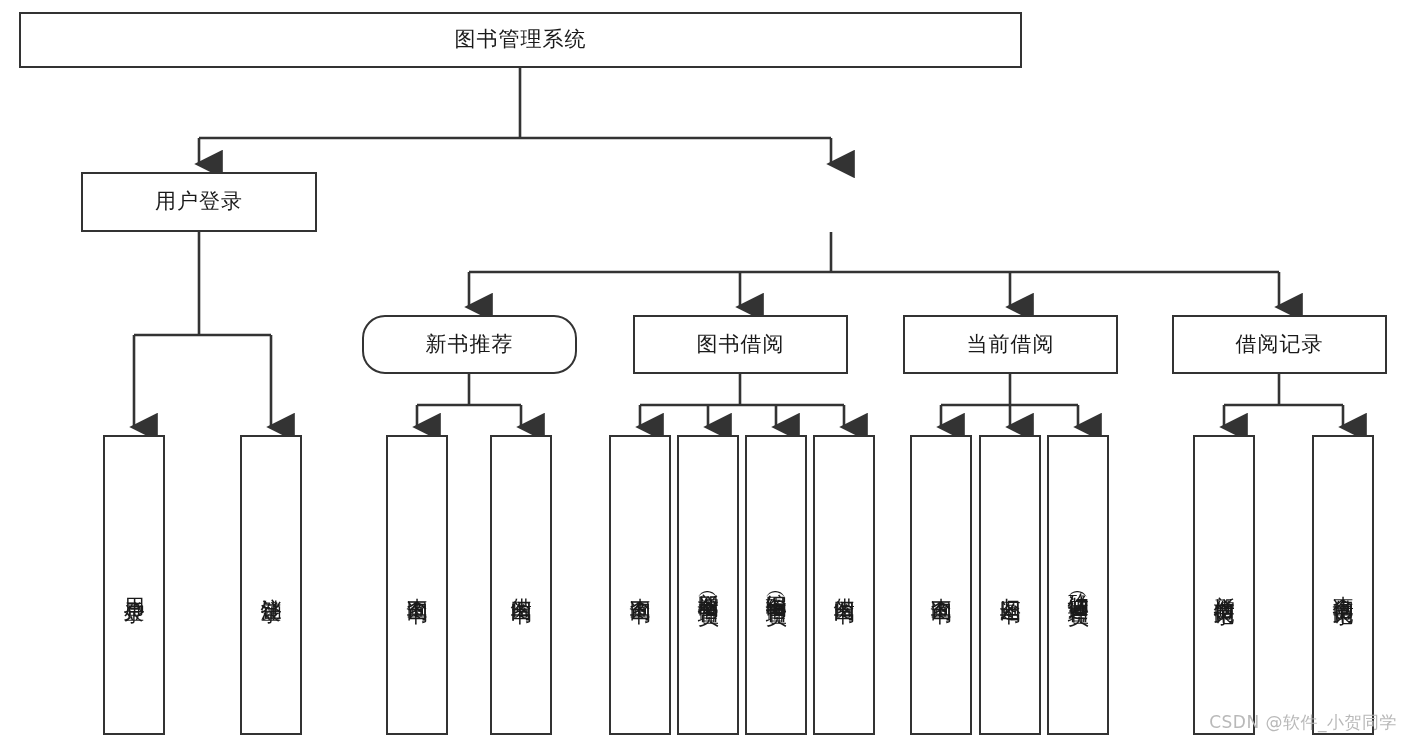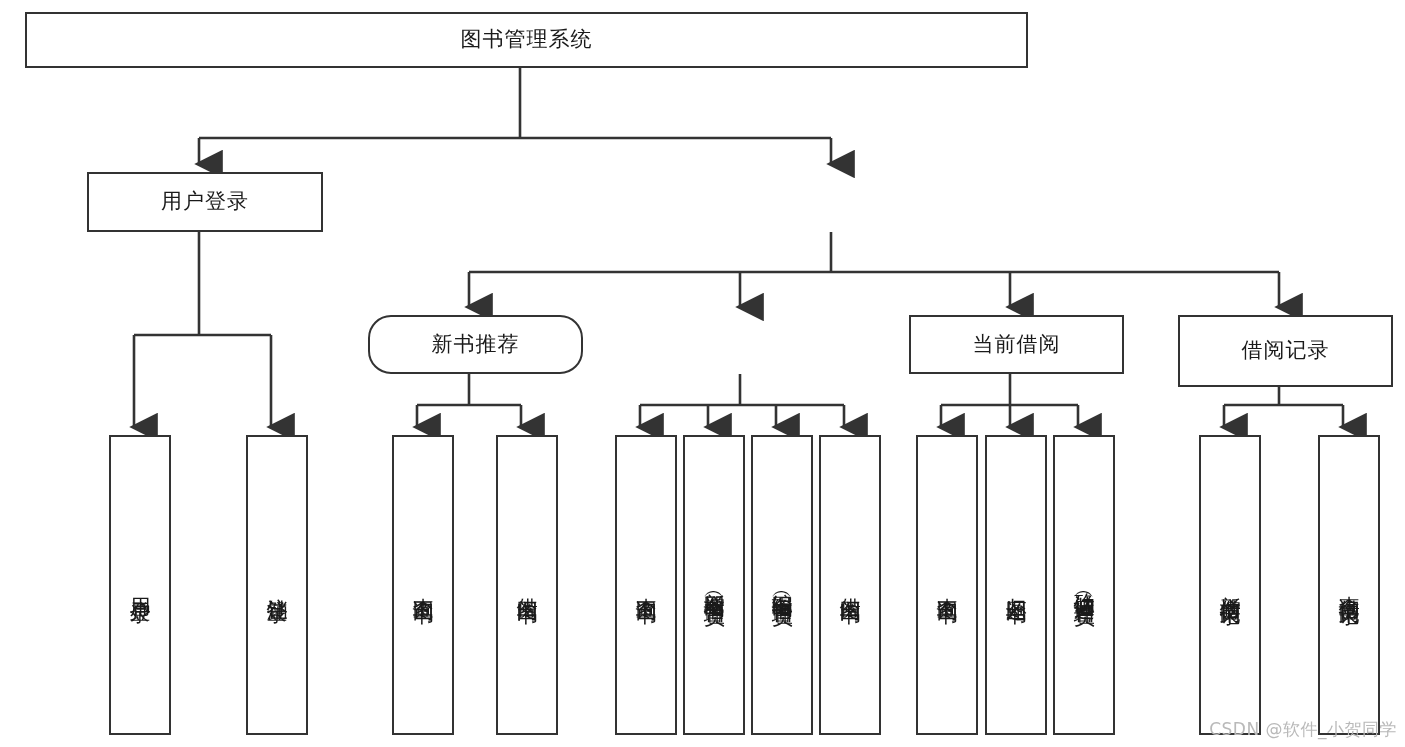--- a/index.html
+++ b/index.html
@@ -19,21 +19,20 @@
   }
   .node {
     position: absolute;
     box-sizing: border-box;
     border: 2px solid #333333;
     background: #ffffff;
     display: flex;
     align-items: center;
     justify-content: center;
     color: #1a1a1a;
-    margin-left: 6px;
   }
   .node.horiz {
     font-size: 21px;
     letter-spacing: 1px;
     line-height: 1.2;
   }
   .node.vert {
     writing-mode: vertical-rl;
     text-orientation: upright;
     font-size: 21px;
@@ -53,21 +52,21 @@
     position: absolute;
     left: 0;
     top: 0;
     width: 1405px;
     height: 747px;
     pointer-events: none;
   }
   .watermark {
     position: absolute;
     right: 8px;
-    bottom: 6px;
+    bottom: 13px;
     font-size: 17px;
     color: #b9b9b9;
     letter-spacing: 0.5px;
     white-space: nowrap;
   }
 </style>
 </head>
 <body>
 
 <div id="canvas">
@@ -126,24 +125,27 @@
     <span class="label">图书管理系统</span>
   </div>
 
   <div class="node horiz" style="left:81px; top:172px; width:236px; height:60px;">
     <span class="label">用户登录</span>
   </div>
 
   <div class="node horiz" style="left:362px; top:315px; width:215px; height:59px;border-radius:23px;">
     <span class="label">新书推荐</span>
   </div>
+  <div class="node horiz" style="left:633px; top:315px; width:215px; height:59px;">
+    <span class="label">图书借阅</span>
+  </div>
   <div class="node horiz" style="left:903px; top:315px; width:215px; height:59px;">
     <span class="label">当前借阅</span>
   </div>
-  <div class="node horiz" style="left:1172px; top:315px; width:215px; height:72px;">
+  <div class="node horiz" style="left:1172px; top:315px; width:215px; height:59px;">
     <span class="label">借阅记录</span>
   </div>
 
   <div class="node vert" style="left:103px; top:435px; width:62px; height:300px;">
     <span class="label">用户登录</span>
   </div>
   <div class="node vert" style="left:240px; top:435px; width:62px; height:300px;">
     <span class="label">注销登录</span>
   </div>
 

